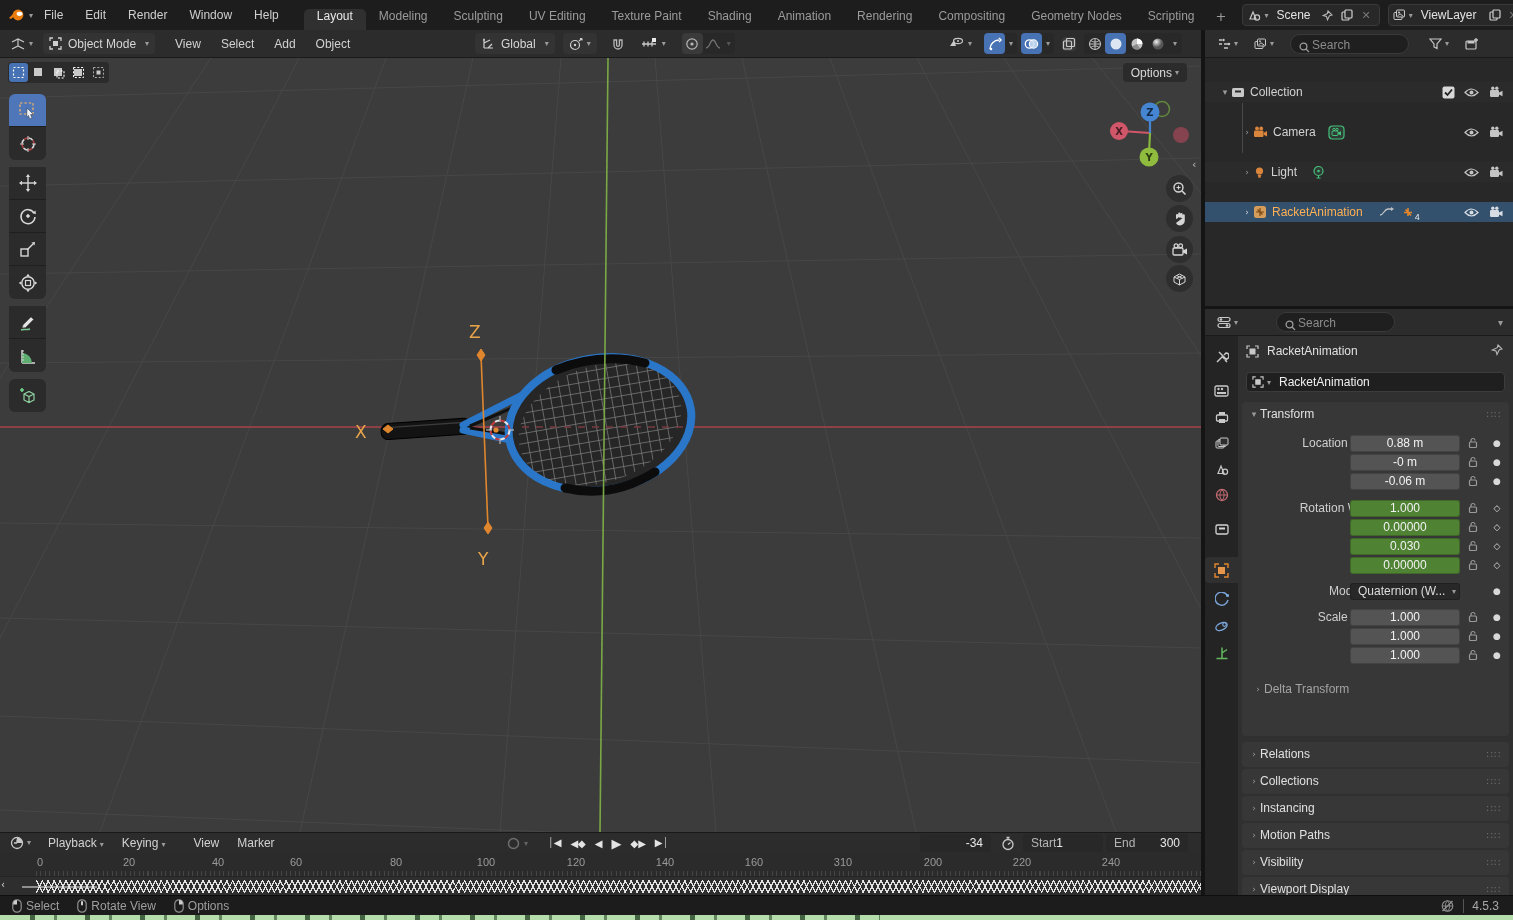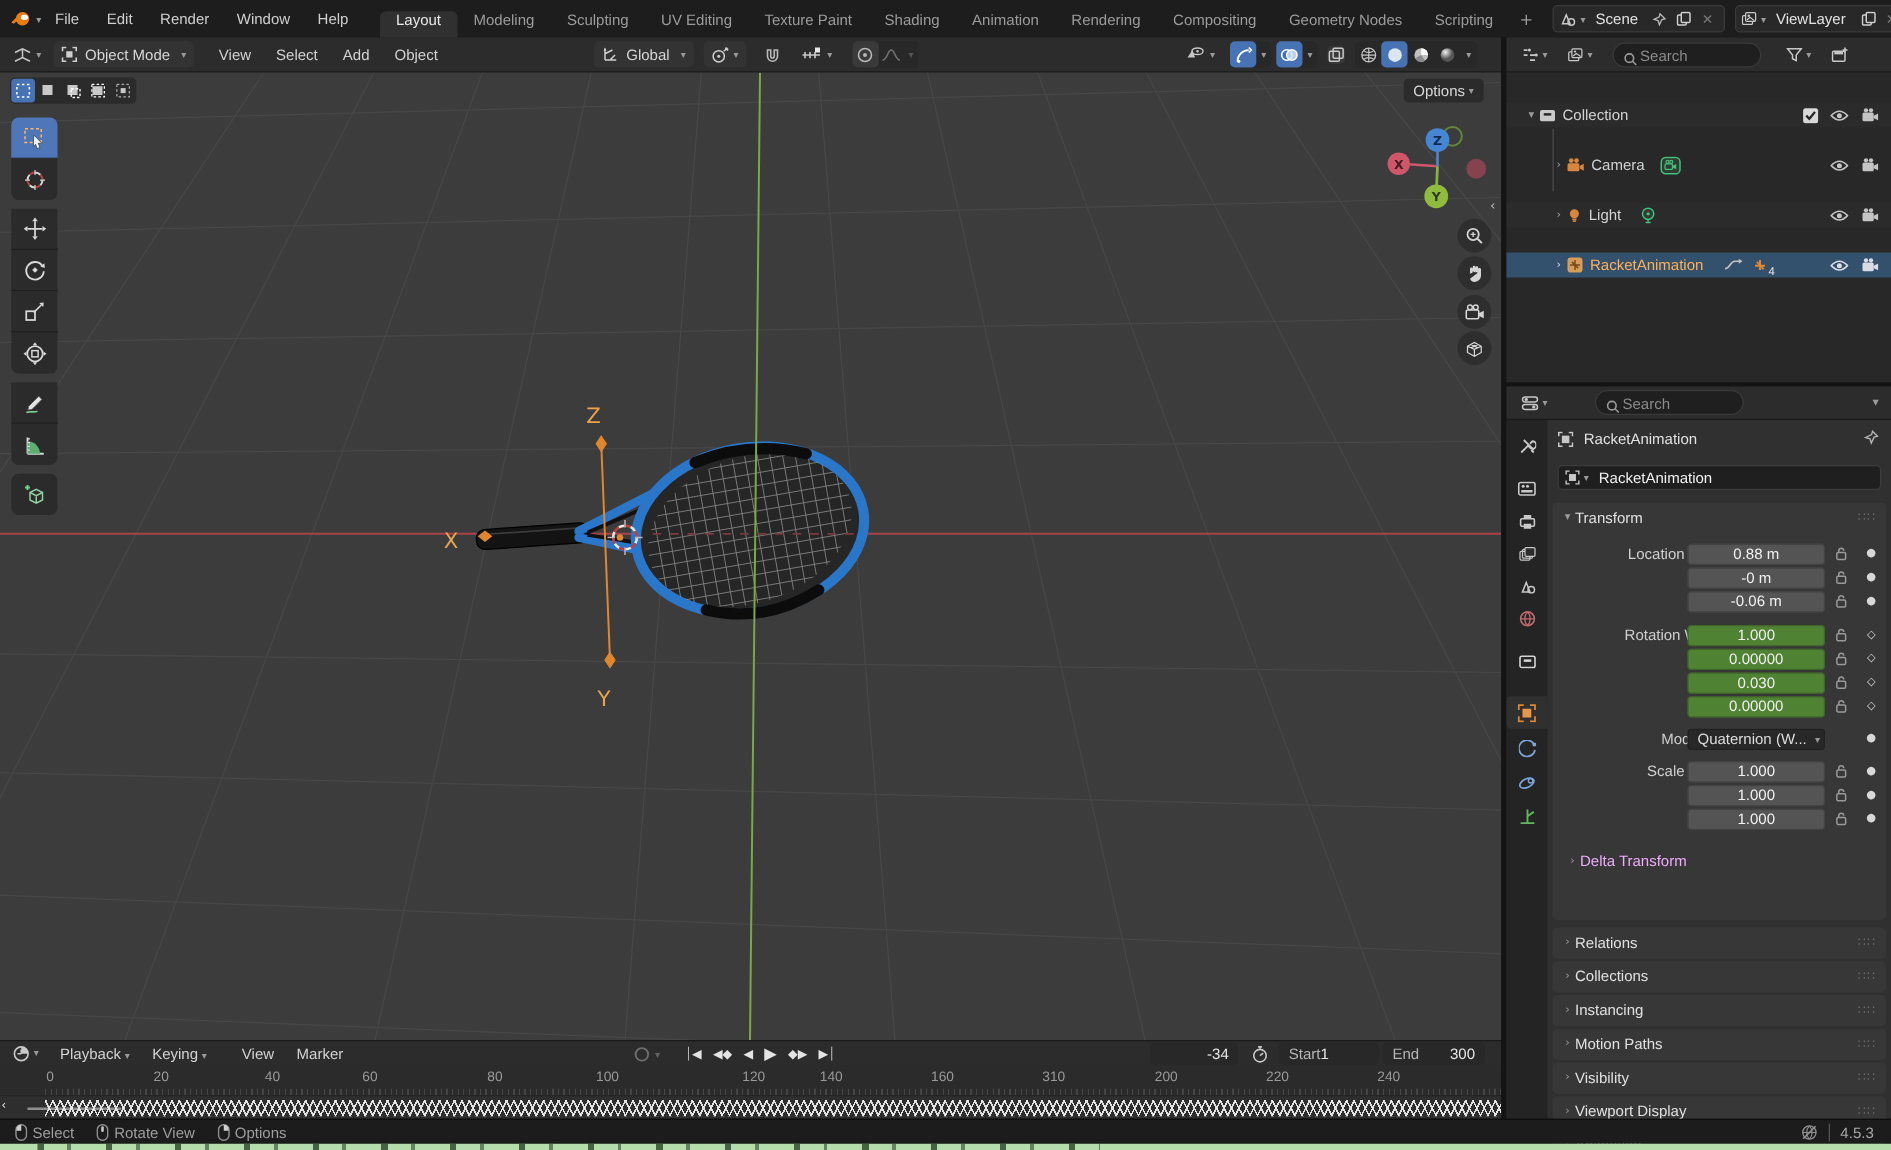--- a/index.html
+++ b/index.html
@@ -997,21 +997,21 @@
               <svg width="11" height="12" viewBox="0 0 11 12">
                 <rect x="1.5" y="5" width="7" height="5.5" rx="1" fill="none" stroke="#9a9a9a" stroke-width="1.2"></rect>
                 <path d="M3,5 V3.5 a2,2 0 0 1 4,0" fill="none" stroke="#9a9a9a" stroke-width="1.2"></path>
               </svg>
             </span>
           <span class="anim glyph">●</span>
         </div>
 
         <div class="trow" style="top:278px">
           <span class="chev glyph" style="margin-left:10px">›</span>
-          <span style="color:#f0abfc">Delta Transform</span>
+          <span style="color:#a3a3a3">Delta Transform</span>
         </div>
       </div>
 
       <div class="panel" style="top:406px;height:25px">
         <div class="panel-h">
             <span class="chev glyph" style="margin-left:6px">›</span>
             <span>Relations</span>
             <span class="grip glyph">∷∷</span>
           </div>
       </div>
@@ -1112,21 +1112,21 @@
     </div>
   </div>
 
   <div id="ruler" class="abs">
     <span class="num" style="left:40px">0</span>
     <span class="num" style="left:129px">20</span>
     <span class="num" style="left:218px">40</span>
     <span class="num" style="left:296px">60</span>
     <span class="num" style="left:396px">80</span>
     <span class="num" style="left:486px">100</span>
-    <span class="num" style="left:603px">120</span>
+    <span class="num" style="left:576px">120</span>
     <span class="num" style="left:665px">140</span>
     <span class="num" style="left:754px">160</span>
     <span class="num" style="left:843px">310</span>
     <span class="num" style="left:933px">200</span>
     <span class="num" style="left:1022px">220</span>
     <span class="num" style="left:1111px">240</span>
     <div class="ticks"></div>
   </div>
 
   <div id="kfband" class="abs">

